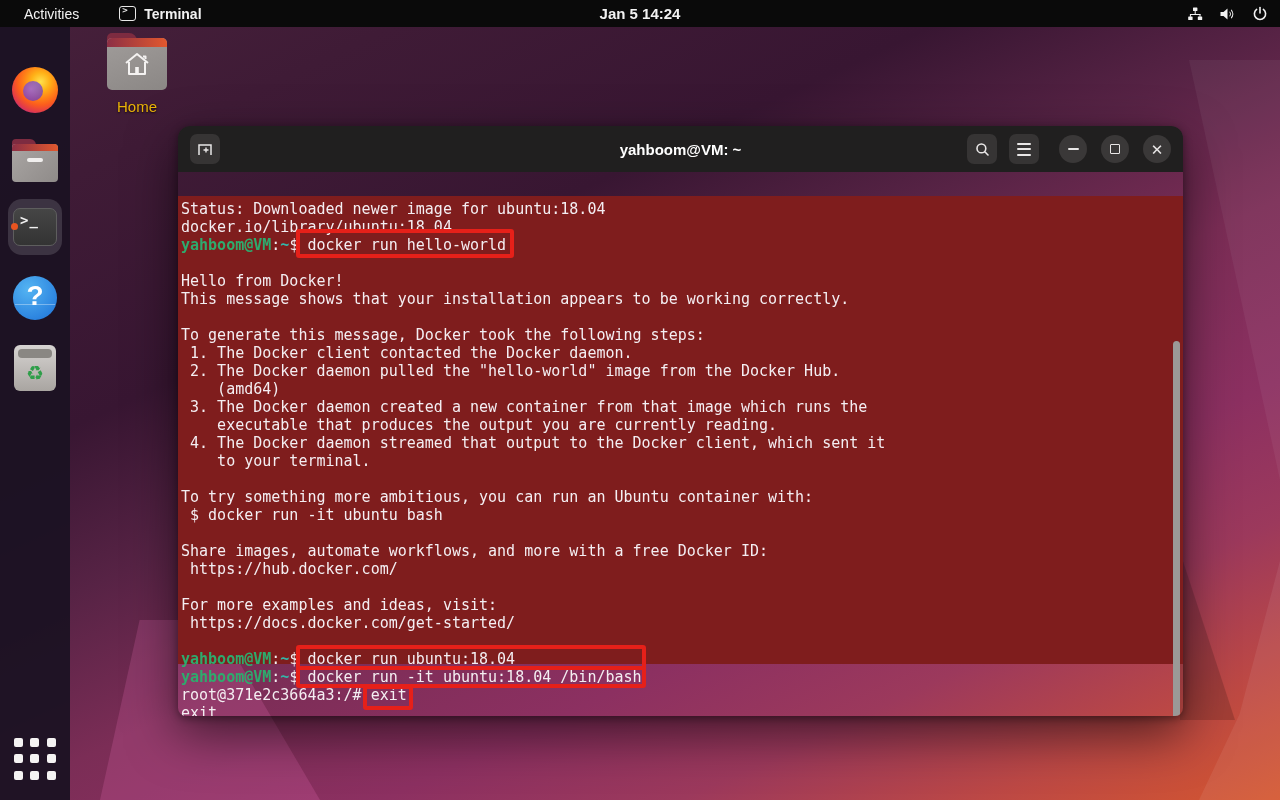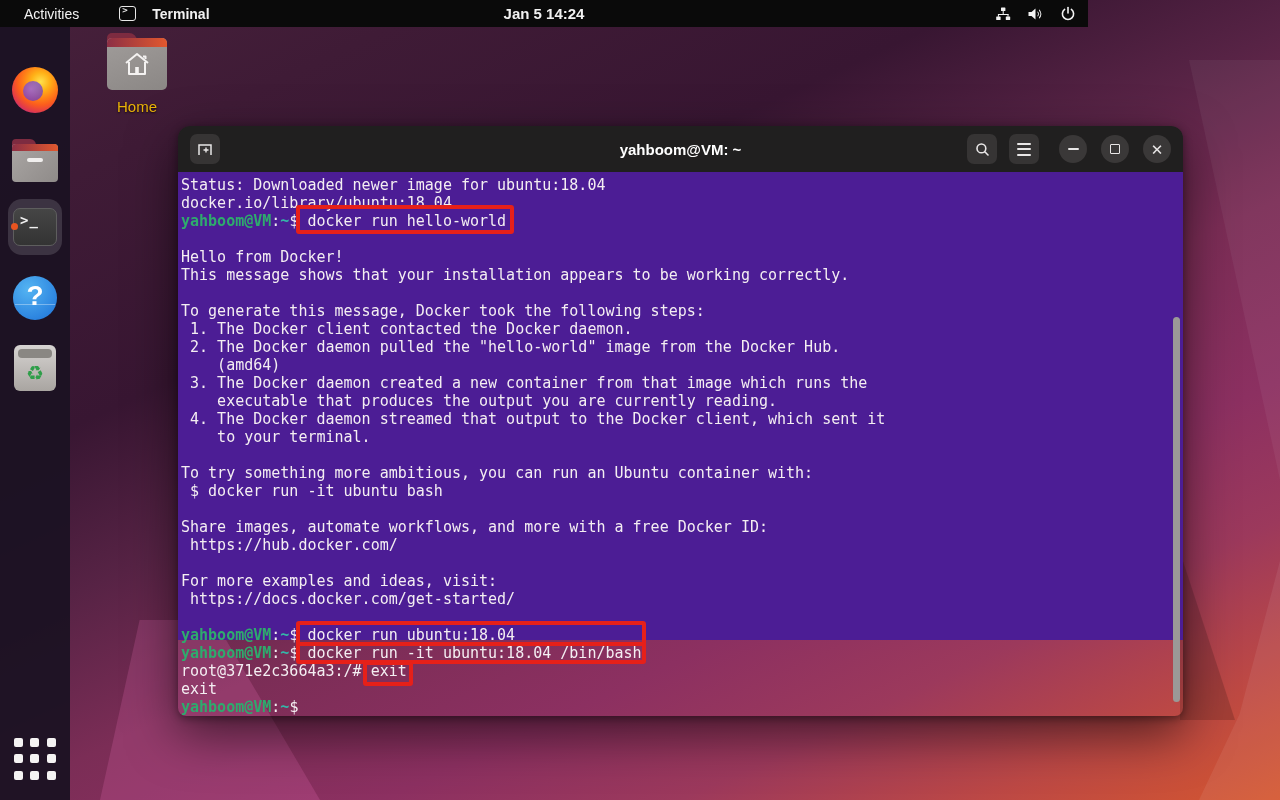--- a/index.html
+++ b/index.html
@@ -9,24 +9,24 @@
   
   .desktop { position:absolute; inset:0;
     background:linear-gradient(155deg,#47213b 0%,#3f1b36 15%,#381632 33%,#572345 45%,#7b2d56 57%,#8c3061 70%,#9c395c 80%,#bc4845 90%,#d4562f 100%); }
   .facet { position:absolute; pointer-events:none; }
   .f1 { left:100px; top:620px; width:220px; height:180px; clip-path:polygon(18% 0,52% 0,100% 100%,0 100%); background:rgba(233,109,181,.22); }
   .f2 { left:1150px; top:60px; width:130px; height:420px; clip-path:polygon(30% 0,100% 0,100% 100%); background:rgba(255,255,255,.05); }
   .f3 { left:1180px; top:480px; width:100px; height:240px; clip-path:polygon(0 30%,55% 100%,0 100%); background:rgba(0,0,0,.16); }
   .f4 { left:1190px; top:540px; width:90px; height:260px; clip-path:polygon(55% 67%,100% 8%,100% 100%,10% 100%); background:rgba(255,255,255,.07); }
 
   
-  .topbar { position:absolute; left:0; top:0; width:1088px; height:27px; background:#0a0a0a;
+  .topbar { position:absolute; left:0; top:0; width:1280px; height:27px; background:#0a0a0a;
     display:flex; align-items:center; color:#f2f2f2; font-size:14px; z-index:50; }
   .tb-activities { margin-left:16px; padding:0 8px; cursor:pointer; }
-  .tb-app { margin-left:32px; display:flex; align-items:center; gap:16px; font-weight:bold; }
+  .tb-app { margin-left:32px; display:flex; align-items:center; gap:8px; font-weight:bold; }
   .tb-app-ico { width:17px; height:15px; border:1.5px solid #e8e8e8; border-radius:3px; position:relative; }
   .tb-app-ico::before { content:">"; position:absolute; left:2px; top:-2px; font-size:9px; font-weight:bold;
     font-family:"DejaVu Sans Mono",monospace; color:#e8e8e8; }
   .tb-clock { position:absolute; left:0; right:0; text-align:center; font-weight:bold; font-size:15px; pointer-events:none; }
   .tb-status { margin-left:auto; margin-right:12px; display:flex; align-items:center; gap:16px; z-index:2; }
   .tb-status svg { display:block; }
 
   
   .dock { position:absolute; left:0; top:27px; width:70px; height:773px; background:rgba(27,18,35,.95); z-index:40; }
   .dock-item { position:absolute; left:11px; width:48px; height:48px; display:flex; align-items:center; justify-content:center; cursor:pointer; }
@@ -75,21 +75,21 @@
   .newtab { margin-left:12px; }
   .tb-right { margin-left:auto; display:flex; align-items:center; gap:12px; margin-right:12px; }
   .circbtn { width:28px; height:28px; border-radius:50%; background:#3a3838; display:flex; align-items:center; justify-content:center;
     color:#e9e7e7; cursor:pointer; }
   .glyph-min { width:11px; height:2px; background:#e9e7e7; border-radius:1px; }
   .glyph-max { width:10px; height:10px; border:1.6px solid #e9e7e7; border-radius:1px; }
   .glyph-close { font-size:15px; line-height:1; font-weight:bold; }
   .hamb { display:flex; flex-direction:column; gap:3.5px; }
   .hamb span { width:14px; height:2px; background:#e9e7e7; border-radius:1px; }
 
-  .term-body { position:relative; height:468px; background:#4c1d95; cursor:text; }
+  .term-body { position:relative; height:468px; background:#7f1d1d; cursor:text;margin-top:24px; }
   .term-out { position:absolute; left:3px; top:4px; right:12px; font-family:"DejaVu Sans Mono","Liberation Mono",monospace;
     font-size:15px; line-height:18px; color:#f4eef2; white-space:pre; }
   .tline { height:18px; }
   .c-g { color:#2eab6d; font-weight:bold; }
   .c-t { color:#35b5a8; font-weight:bold; }
 
   .rbox { position:absolute; border:4px solid #e62019; border-radius:3px; pointer-events:none; z-index:5; }
   .box-a { left:118px; top:33px; width:218px; height:29px; }
   .box-b { left:118px; top:449px; width:350px; height:43px; }
   .box-b .mid { position:absolute; left:-4px; right:-4px; top:17px; height:4px; background:#e62019; }

